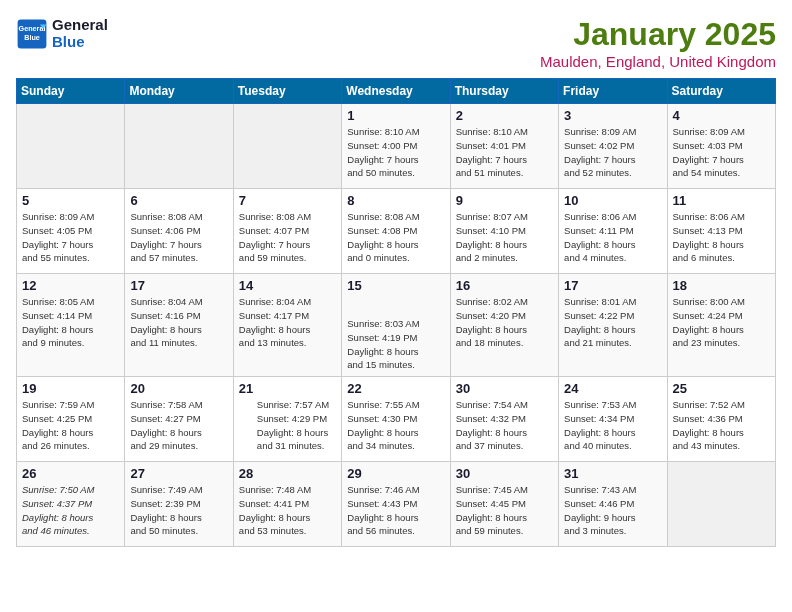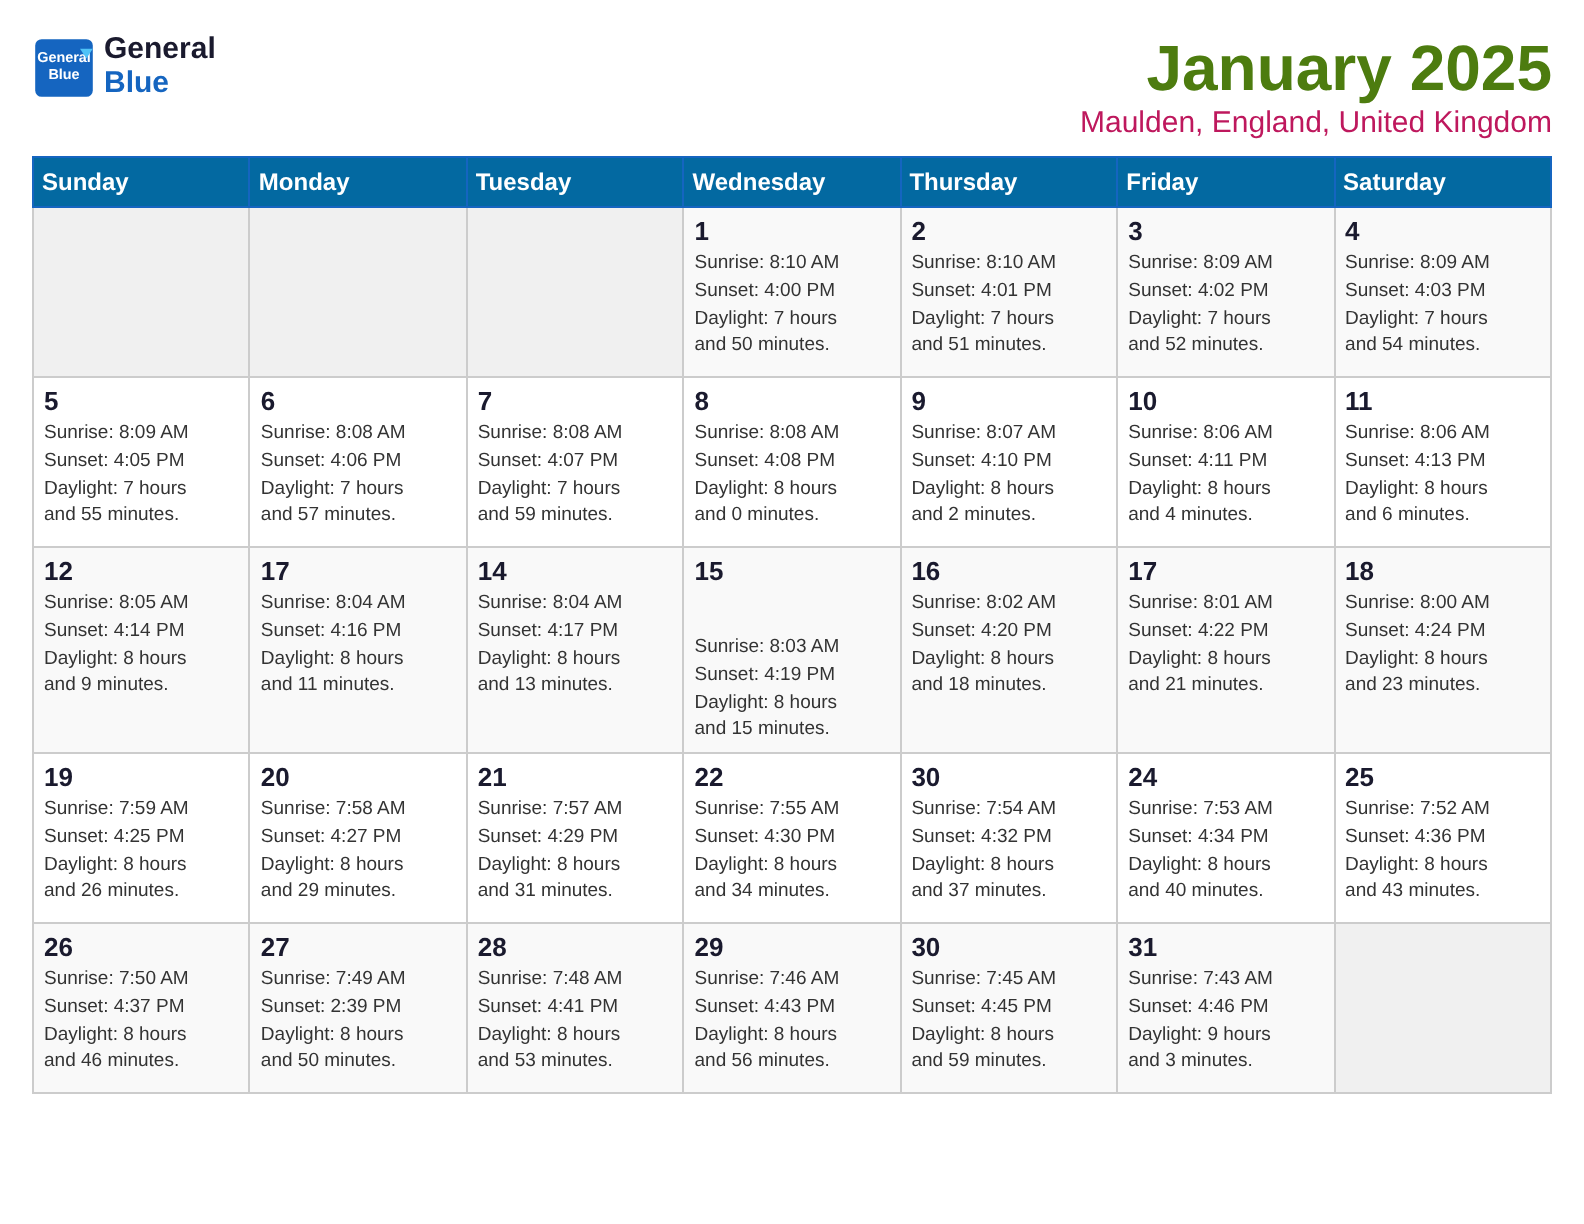--- a/index.html
+++ b/index.html
@@ -259,21 +259,21 @@
         </td>
         <td>
           <span class="day-num">20</span>
           <div class="day-info" style="white-space: pre-line;">Sunrise: 7:58 AM
 Sunset: 4:27 PM
 Daylight: 8 hours
 and 29 minutes.</div>
         </td>
         <td>
           <span class="day-num">21</span>
-          <div class="day-info" style="white-space: pre-line;">Sunrise: 7:57 AM
+          <div class="day-info" style="white-space: pre-line; margin-left: 18px;">Sunrise: 7:57 AM
 Sunset: 4:29 PM
 Daylight: 8 hours
 and 31 minutes.</div>
         </td>
         <td>
           <span class="day-num">22</span>
           <div class="day-info" style="white-space: pre-line;">Sunrise: 7:55 AM
 Sunset: 4:30 PM
 Daylight: 8 hours
 and 34 minutes.</div>
@@ -296,21 +296,21 @@
           <span class="day-num">25</span>
           <div class="day-info" style="white-space: pre-line;">Sunrise: 7:52 AM
 Sunset: 4:36 PM
 Daylight: 8 hours
 and 43 minutes.</div>
         </td>
       </tr>
       <tr>
         <td>
           <span class="day-num">26</span>
-          <div class="day-info" style="white-space: pre-line;">Sunrise: 7:50 AM
+          <div class="day-info" style="white-space: pre-line; font-style: italic;">Sunrise: 7:50 AM
 Sunset: 4:37 PM
 Daylight: 8 hours
 and 46 minutes.</div>
         </td>
         <td>
           <span class="day-num">27</span>
           <div class="day-info" style="white-space: pre-line;">Sunrise: 7:49 AM
 Sunset: 2:39 PM
 Daylight: 8 hours
 and 50 minutes.</div>

